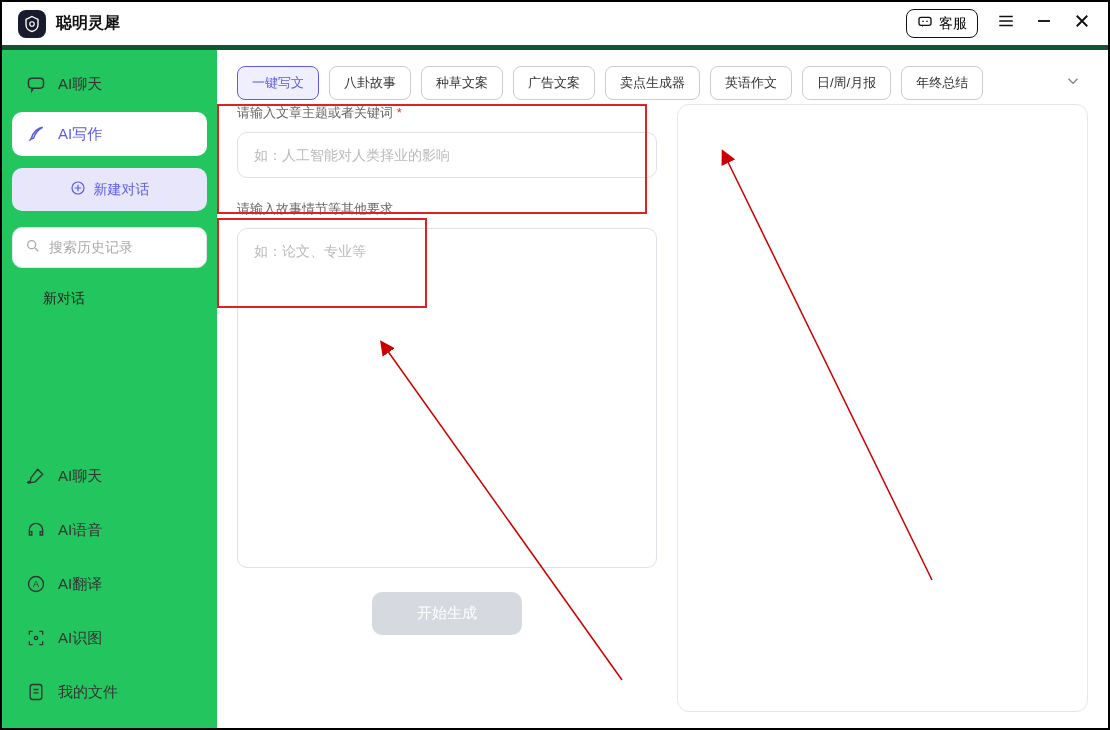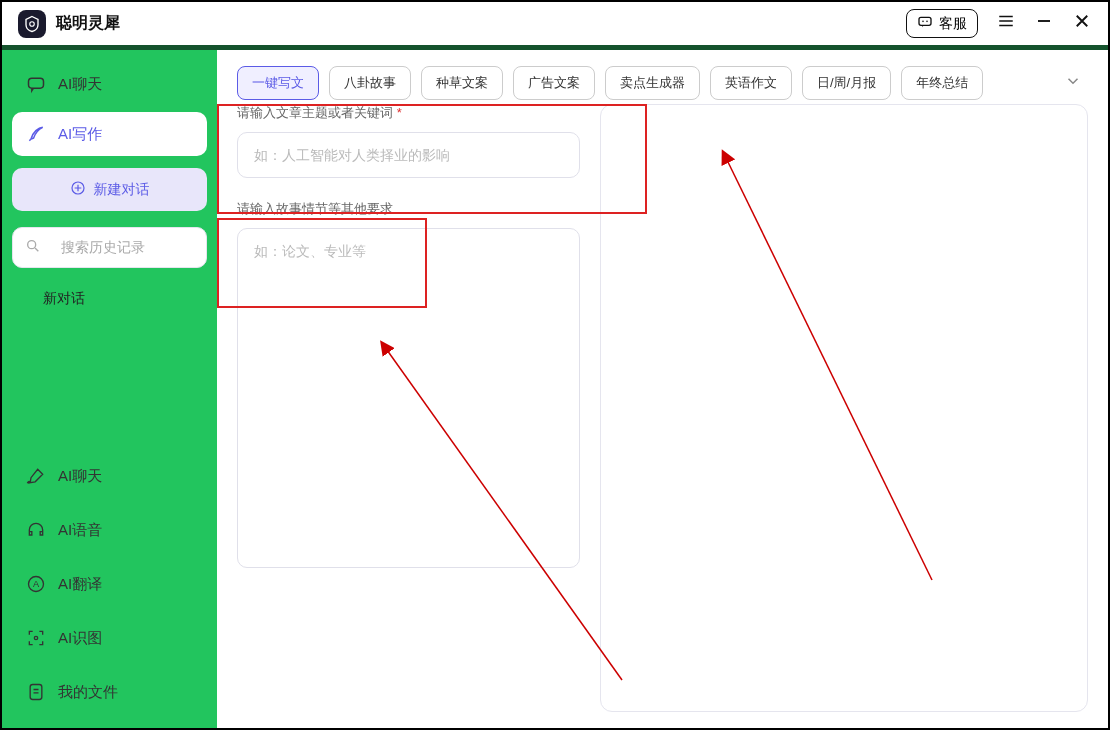--- a/index.html
+++ b/index.html
@@ -13,34 +13,34 @@
 .support-btn { display: flex; align-items: center; gap: 6px; border: 1.5px solid #111; border-radius: 8px; padding: 4px 10px; font-size: 14px; cursor: pointer; }
 .win-ctrl { font-size: 20px; font-weight: 600; cursor: pointer; width: 20px; text-align: center; }
 
 .app-body { display: flex; height: calc(730px - 52px); }
 
 .sidebar { width: 215px; background: #22c55e; display: flex; flex-direction: column; padding: 12px 10px; gap: 6px; }
 .nav-item { display: flex; align-items: center; gap: 12px; padding: 12px 14px; border-radius: 10px; font-size: 15px; color: #333; cursor: pointer; }
 .nav-item.active { color: #5b5be6; background: #fff; font-weight: 500; }
 .nav-icon { width: 20px; height: 20px; display: flex; align-items: center; justify-content: center; }
 .new-chat-btn { margin: 6px 0 10px 0; background: #e8e6fa; color: #5b5be6; border-radius: 10px; padding: 12px; display: flex; align-items: center; justify-content: center; gap: 8px; font-size: 14px; cursor: pointer; }
-.search-box { background: #fff; border: 1px solid #e5e5ee; border-radius: 10px; padding: 10px 12px; display: flex; align-items: center; gap: 20px; color: #aaa; font-size: 14px; }
+.search-box { background: #fff; border: 1px solid #e5e5ee; border-radius: 10px; padding: 10px 12px; display: flex; align-items: center; gap: 8px; color: #aaa; font-size: 14px; }
 .history-label { padding: 16px 8px 8px 8px; font-size: 14px; color: #222; margin-left: 23px; }
 .sidebar-spacer { flex: 1; }
 .tool-item { display: flex; align-items: center; gap: 12px; padding: 14px 14px; font-size: 15px; color: #333; cursor: pointer; }
 
 .main { flex: 1; display: flex; flex-direction: column; padding: 16px 20px; background: #fff; position: relative; }
 .tabs-row { display: flex; align-items: center; gap: 10px; margin-bottom: 4px; }
 .tab { border: 1.5px solid #5b5be6; border-radius: 8px; padding: 7px 14px; font-size: 13px; color: #333; cursor: pointer; white-space: nowrap; }
 .tab.active { color: #5b5be6; background: #f0efff; }
 .tab.plain { border-color: #ccc; }
 .expand-toggle { margin-left: auto; padding: 6px; cursor: pointer; }
 
 .content-row { display: flex; gap: 20px; flex: 1; }
-.form-col { width: 343px; display: flex; flex-direction: column; }
+.form-col { width: 420px; display: flex; flex-direction: column; }
 .output-col { flex: 1; border: 1px solid #e5e5ee; border-radius: 12px; }
 
 .field-label { font-size: 13px; color: #666; margin-bottom: 10px; }
 .req { color: #d33; }
 .text-input { width: 100%; border: 1px solid #e0e0ea; border-radius: 10px; padding: 14px 16px; font-size: 14px; color: #333; background: #fff; font-family: inherit; }
 .text-input::placeholder { color: #bbb; }
 .textarea-input { height: 340px; resize: none; }
 
 .annot-box { border: 2px solid #d22; position: absolute; pointer-events: none; }
 
@@ -184,20 +184,21 @@
 
     <div class="content-row">
       <div class="form-col">
         <div class="field-label">
           <span>请输入文章主题或者关键词</span> <span class="req">*</span>
         </div>
         <input class="text-input" type="text" placeholder="如：人工智能对人类择业的影响" style="">
         <div style="height:22px"></div>
         <div class="field-label">请输入故事情节等其他要求</div>
         <textarea class="text-input textarea-input" placeholder="如：论文、专业等" style=""></textarea>
+        <button class="generate-btn">开始生成</button>
       </div>
       <div class="output-col"></div>
     </div>
 
     <div class="annot-box" style="left:0px; top:54px; width:430px; height:110px;"></div>
     <div class="annot-box" style="left:0px; top:168px; width:210px; height:90px;"></div>
 
     <svg style="position:absolute; left:0; top:0; width:100%; height:100%; pointer-events:none;">
       <defs>
           <marker id="ah" markerWidth="10" markerHeight="10" refX="2" refY="5" orient="auto">

